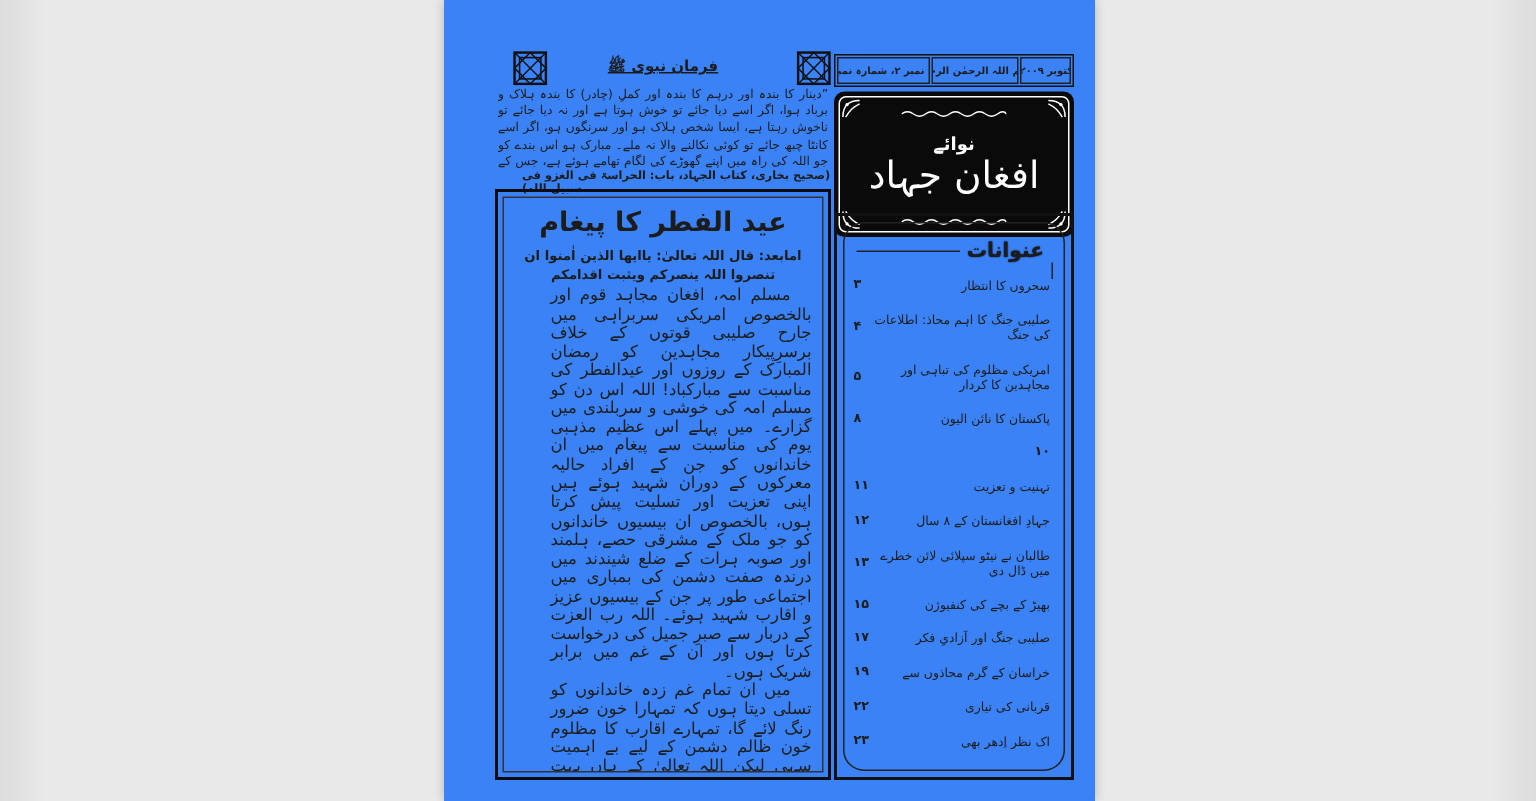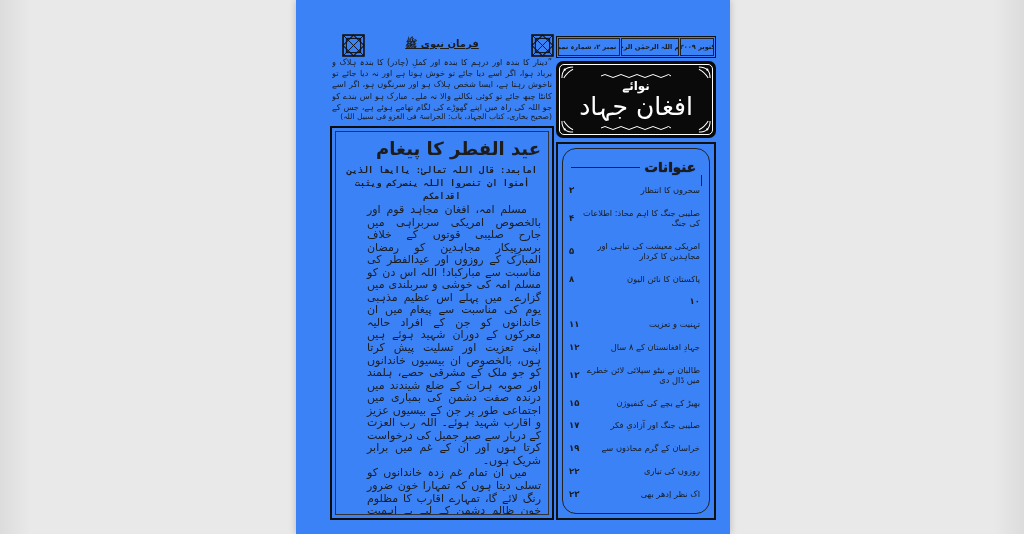--- a/index.html
+++ b/index.html
@@ -12,21 +12,21 @@
 
   
   .col-right { position:absolute; left:260px; top:0; width:160px; height:534px; }
 
   .hdr-strip { position:absolute; top:36px; left:0; width:160px; height:22px;
                border:1px solid #111; display:flex; direction:rtl; padding:1px; gap:1px; }
   .hdr-cell { border:1px solid #222; display:flex; align-items:center; justify-content:center;
               font-size:6.6px; font-weight:bold; white-space:nowrap; overflow:hidden; padding:0 2px; }
   .c-date { width:34px; } .c-bism { width:58px; } .c-issue { flex:1; }
 
-  .masthead { position:absolute; top:61px; left:0; width:160px; height:77px;
+  .masthead { position:absolute; top:61px; left:0; width:160px; height:97px;
               background:#0a0a0a; border-radius:7px; padding:3px; }
   .masthead-inner { width:100%; height:100%; border:1px solid #fff; border-radius:5px;
               position:relative; display:flex; flex-direction:column; align-items:center;
               justify-content:center; color:#fff; direction:rtl; overflow:hidden; }
   .mast-l1 { font-size:12px; font-weight:bold; line-height:13px; }
   .mast-l2 { font-size:25px; font-weight:normal; line-height:27px; letter-spacing:-1px; }
   .fl { position:absolute; width:13px; height:13px; }
   .fl svg { display:block; }
   .fl.tl{ top:1px; left:1px; } .fl.tr{ top:1px; right:1px; transform:scaleX(-1);}
   .fl.bl{ bottom:1px; left:1px; transform:scaleY(-1);} .fl.br{ bottom:1px; right:1px; transform:scale(-1,-1);}
@@ -49,30 +49,30 @@
 
   
   .col-left { position:absolute; left:34px; top:0; width:224px; height:534px; }
 
   .orn { position:absolute; top:34px; width:23px; height:23px; }
   .orn.left{ left:12px; } .orn.right{ right:0; }
   .hadith-head { position:absolute; top:38px; left:0; width:100%; text-align:center;
                  font-size:10px; font-weight:bold; text-decoration:underline; direction:rtl; }
   .hadith-text { position:absolute; top:57px; left:2px; width:220px; height:56px;
                  font-size:8.2px; line-height:11.2px; text-align:justify; direction:rtl; overflow:hidden; }
-  .hadith-src { position:absolute; top:112px; left:2px; width:220px; font-size:7.6px;
-                font-weight:normal; direction:rtl; text-align:right; }
+  .hadith-src { position:absolute; top:112px; left:18px; width:220px; font-size:7.6px;
+                font-weight:bold; direction:rtl; text-align:left; }
 
   .article-box { position:absolute; top:126px; left:0; width:224px; height:394px;
                  border:2.4px solid #0c0c0c; padding:3px; }
   .article-inner { width:100%; height:100%; border:1px solid #333; padding:4px 7px 4px 7px;
                    overflow:hidden; direction:rtl; }
-  .article-title { font-size:18px; font-weight:bold; line-height:26px;
+  .article-title { text-align:center; font-size:18px; font-weight:bold; line-height:26px;
                    margin-bottom:3px; }
-  .article-ayah { text-align:center; font-size:8.8px; font-weight:bold; line-height:13px;font-family:Liberation Mono, monospace; }
+  .article-ayah { text-align:center; font-size:8.8px; font-weight:bold; line-height:13px; }
   .article-body p { font-size:11px; line-height:12.55px; text-align:justify;
                     text-indent:14px;margin-left:24px; }
 </style>
 </head>
 <body>
 
 <div class="page">
 
   <div class="col-left">
 
@@ -167,21 +167,21 @@
         <div class="toc-list" id="toc-list">
             <div class="toc-row">
               <span class="toc-title">سحروں کا انتظار</span>
               <span class="toc-page">۳</span>
             </div>
             <div class="toc-row">
               <span class="toc-title">صلیبی جنگ کا اہم محاذ: اطلاعات کی جنگ</span>
               <span class="toc-page">۴</span>
             </div>
             <div class="toc-row">
-              <span class="toc-title">امریکی معیشت کی تباہی اور مجاہدین کا کردار</span>
+              <span class="toc-title">امریکی مظلوم کی تباہی اور مجاہدین کا کردار</span>
               <span class="toc-page">۵</span>
             </div>
             <div class="toc-row">
               <span class="toc-title">پاکستان کا نائن الیون</span>
               <span class="toc-page">۸</span>
             </div>
             <div class="toc-row">
               <span class="toc-page">۱۰</span>
             </div>
             <div class="toc-row">
@@ -202,21 +202,21 @@
             </div>
             <div class="toc-row">
               <span class="toc-title">صلیبی جنگ اور آزادیِ فکر</span>
               <span class="toc-page">۱۷</span>
             </div>
             <div class="toc-row">
               <span class="toc-title">خراسان کے گرم محاذوں سے</span>
               <span class="toc-page">۱۹</span>
             </div>
             <div class="toc-row">
-              <span class="toc-title">روزوں کی تیاری</span>
+              <span class="toc-title">قربانی کی تیاری</span>
               <span class="toc-page">۲۲</span>
             </div>
             <div class="toc-row">
               <span class="toc-title">اک نظر اِدھر بھی</span>
               <span class="toc-page">۲۳</span>
             </div>
           </div>
       </div>
     </div>
   </div>

